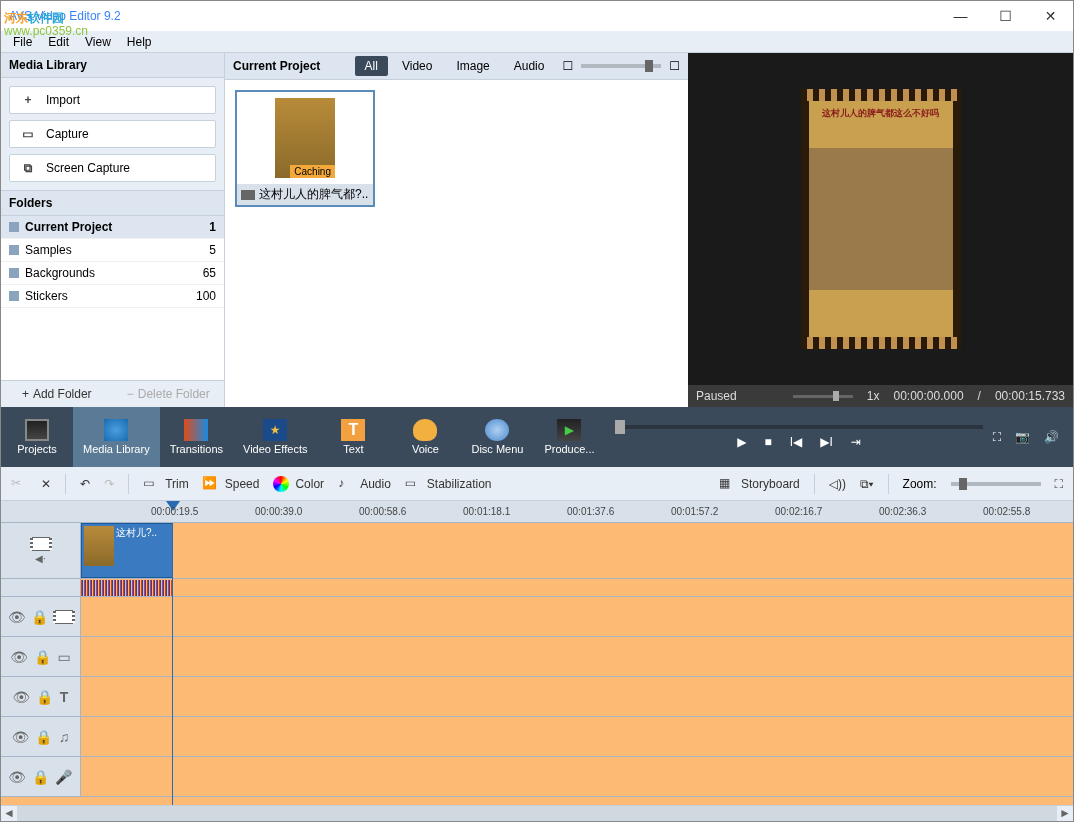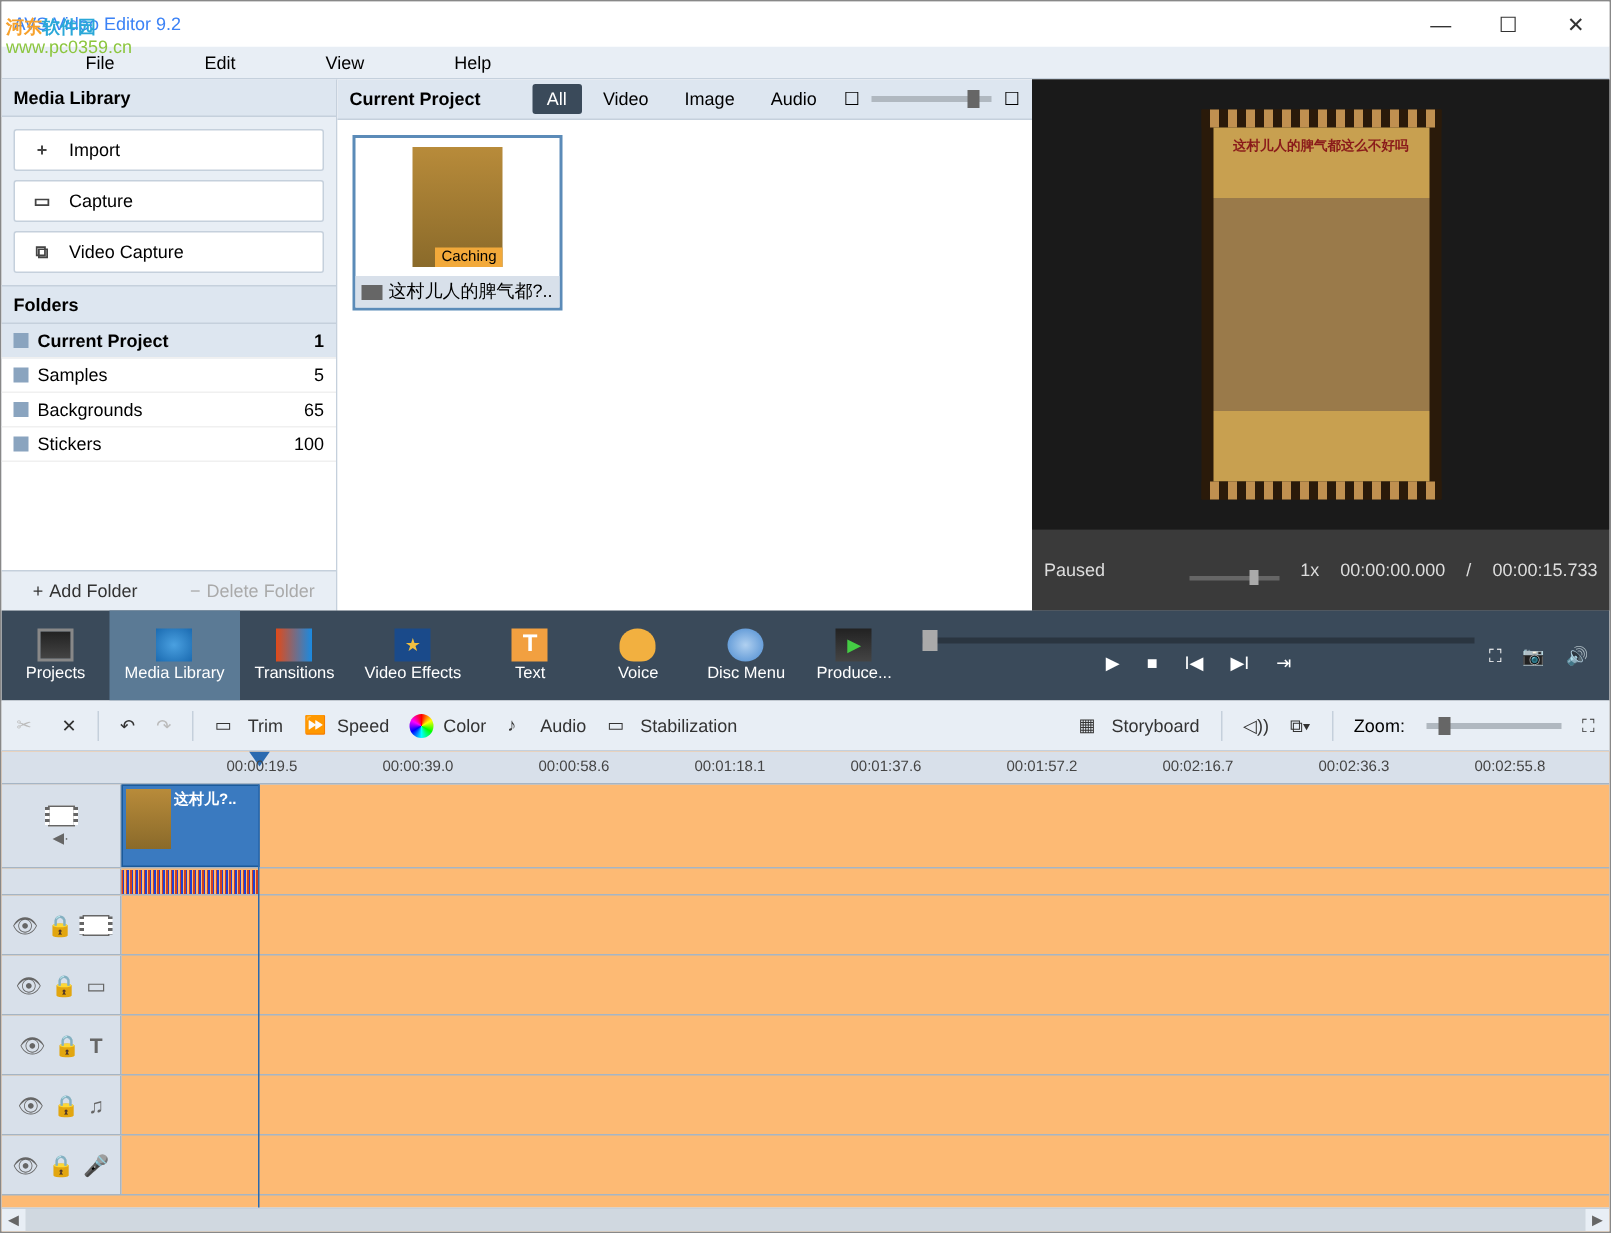--- a/index.html
+++ b/index.html
@@ -10,21 +10,21 @@
 .win-controls { position: absolute; right: 0; top: 0; display: flex; }
 .win-btn { width: 45px; height: 30px; display: flex; align-items: center; justify-content: center; color: #333; font-size: 14px; }
 
 .watermark { position: absolute; top: 2px; left: 4px; z-index: 100; pointer-events: none; }
 .watermark .wm1 { color: #2aa8d8; font-weight: bold; font-size: 22px; }
 .watermark .wm1 .c1 { color: #f7a12b; }
 .watermark .wm1 .c2 { color: #2aa8d8; }
 .watermark .wm2 { color: #8cc63e; font-size: 12px; margin-top: -4px; }
 
 .menubar { height: 22px; background: #e8eef5; display: flex; align-items: center; padding-left: 6px; gap: 4px; border-bottom: 1px solid #c5d0dc; }
-.menubar span { padding: 2px 6px; cursor: default; margin-left: 44px; }
+.menubar span { padding: 2px 6px; cursor: default; }
 
 .main-row { display: flex; height: 354px; }
 
 .media-panel { width: 224px; background: #e8eef5; display: flex; flex-direction: column; border-right: 1px solid #c5d0dc; }
 .panel-header { background: #dde6f0; padding: 5px 8px; font-weight: bold; border-bottom: 1px solid #c5d0dc; }
 .media-btns { padding: 8px; display: flex; flex-direction: column; gap: 6px; }
 .media-btn { background: #fff; border: 1px solid #c5d0dc; padding: 6px 10px; display: flex; align-items: center; gap: 10px; cursor: pointer; border-radius: 2px; }
 .media-btn .icon { width: 16px; text-align: center; font-weight: bold; color: #444; }
 
 .folders-header { background: #dde6f0; padding: 5px 8px; font-weight: bold; border-top: 1px solid #c5d0dc; border-bottom: 1px solid #c5d0dc; }
@@ -55,21 +55,21 @@
 .cam-icon { width: 14px; height: 10px; background: #666; }
 
 .preview-panel { width: 385px; background: #2a2a2a; display: flex; flex-direction: column; }
 .preview-header { background: #3a3a3a; color: #ddd; text-align: center; padding: 5px; font-weight: bold; }
 .preview-area { flex: 1; background: #1a1a1a; display: flex; align-items: center; justify-content: center; position: relative; }
 .film-strip { width: 160px; height: 260px; background: #2a1a0a; position: relative; padding: 12px 8px; }
 .film-strip::before, .film-strip::after { content: ""; position: absolute; left: 0; right: 0; height: 12px; background: repeating-linear-gradient(90deg, #2a1a0a 0 6px, #c09050 6px 12px); }
 .film-strip::before { top: 0; } .film-strip::after { bottom: 0; }
 .film-frame { width: 100%; height: 100%; background: linear-gradient(#c8a050 0 20%, #9a7a4a 20% 80%, #c8a050 80%); position: relative; }
 .film-text { color: #8a1a1a; font-size: 9px; text-align: center; padding-top: 6px; font-weight: bold; }
-.preview-status { background: #3a3a3a; color: #ddd; display: flex; align-items: flex-end; padding: 20px 8px; gap: 14px; font-size: 11px; }
+.preview-status { background: #3a3a3a; color: #ddd; display: flex; align-items: center; padding: 4px 8px; gap: 14px; font-size: 11px; }
 .preview-status .flex { flex: 1; }
 .pslider { width: 60px; height: 3px; background: #666; position: relative; }
 .pslider .pt { width: 6px; height: 10px; background: #aaa; position: absolute; top: -4px; left: 40px; }
 
 .toolbar-dark { background: #3a4a5a; display: flex; align-items: center; height: 60px; }
 .tool-btn { display: flex; flex-direction: column; align-items: center; justify-content: center; padding: 4px 10px; color: #fff; gap: 2px; cursor: pointer; min-width: 72px; height: 100%; }
 .tool-btn.active { background: #5b7a95; }
 .tool-btn .ticon { width: 24px; height: 22px; }
 .tool-btn .tlabel { font-size: 11px; }
 .ic-projects { background: linear-gradient(#222,#444); border: 2px solid #888; }
@@ -108,21 +108,21 @@
 
 .tracks { flex: 1; position: relative; }
 .track-row { display: flex; height: 40px; border-bottom: 1px solid #a5b5c5; align-items: center; }
 .track-head { width: 80px; background: #d8e0ea; height: 100%; display: flex; align-items: center; justify-content: center; gap: 6px; border-right: 1px solid #a5b5c5; }
 .track-body { flex: 1; height: 100%; position: relative; }
 
 .main-video-track { height: 56px; }
 .main-video-track .track-head { flex-direction: column; gap: 2px; }
 .clip { position: absolute; left: 0; width: 92px; top: 0; bottom: 0; background: #3a7ac0; border: 1px solid #1a5a9a; }
 .clip-thumb { width: 30px; height: 40px; background: linear-gradient(#b88b3a,#8a6a2a); float: left; margin: 2px; }
-.clip-label { color: #fff; font-size: 10px; font-weight: bold; padding: 2px; }
+.clip-label { color: #fff; font-size: 10px; font-weight: normal; padding: 2px; }
 .audio-wave { position: absolute; left: 0; width: 92px; bottom: -18px; height: 16px; background: repeating-linear-gradient(90deg, #d04020 0 1px, #2040d0 1px 2px, transparent 2px 3px); }
 
 .th-ic { color: #666; font-size: 14px; }
 .film-ic { width: 18px; height: 14px; background: #fff; border: 1px solid #666; position: relative; }
 .film-ic::before { content:""; position:absolute; left:-3px; top:0; bottom:0; width:3px; background: repeating-linear-gradient(#666 0 2px, #fff 2px 4px); }
 .film-ic::after { content:""; position:absolute; right:-3px; top:0; bottom:0; width:3px; background: repeating-linear-gradient(#666 0 2px, #fff 2px 4px); }
 
 .hscroll { height: 16px; background: #e8eef5; border-top: 1px solid #c5d0dc; display: flex; }
 .hscroll .arrow { width: 16px; text-align: center; color: #666; }
 .hscroll .track { flex: 1; background: #d0d8e0; }
@@ -162,21 +162,21 @@
       <div class="media-btn">
           <span class="icon">+</span>
           <span>Import</span>
         </div>
       <div class="media-btn">
           <span class="icon">▭</span>
           <span>Capture</span>
         </div>
       <div class="media-btn">
           <span class="icon">⧉</span>
-          <span>Video Capture</span>
+          <span>Screen Capture</span>
         </div>
     </div>
     <div class="folders-header">Folders</div>
     <div class="folder-list">
       <div class="folder-item sel">
           <span class="fl">
             <span class="folder-icon"></span>
             <span>Current Project</span>
           </span>
           <span>1</span>

